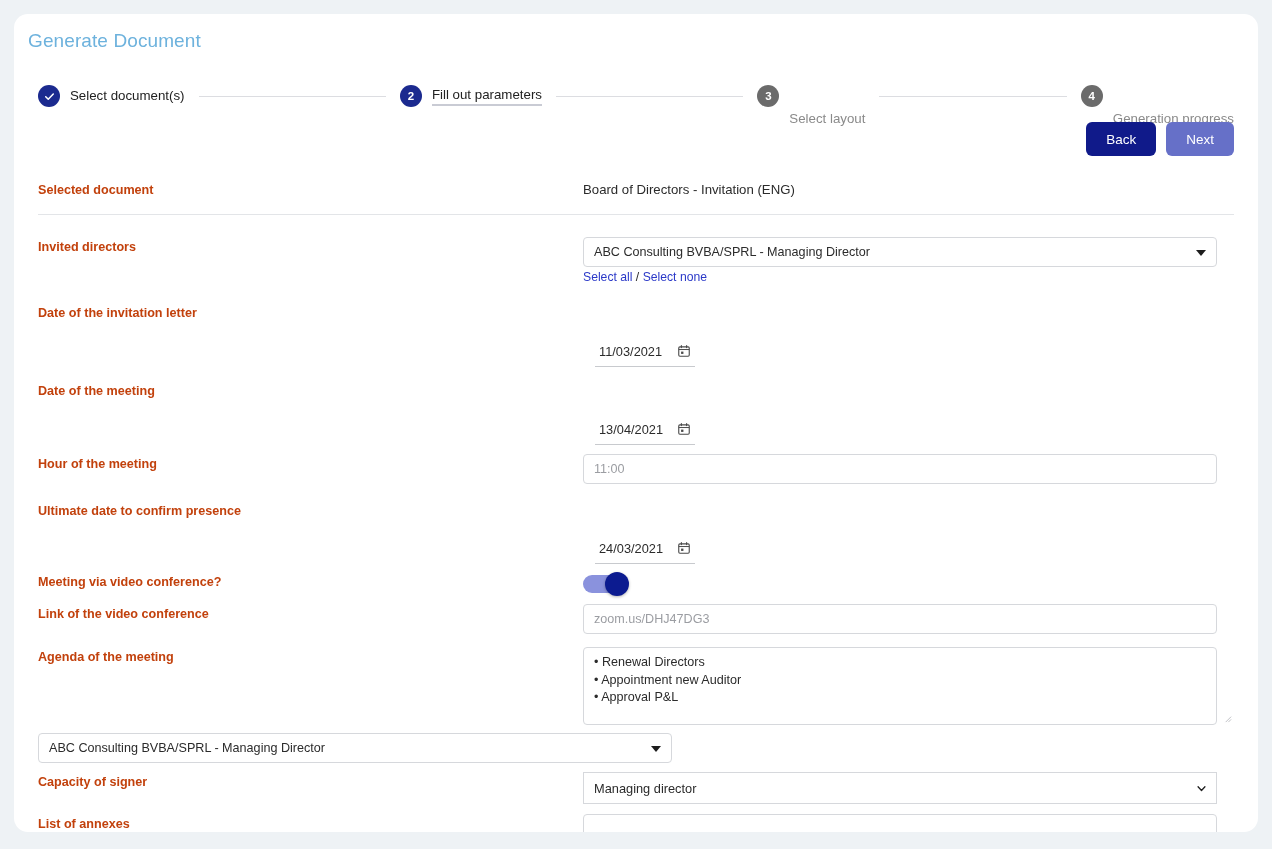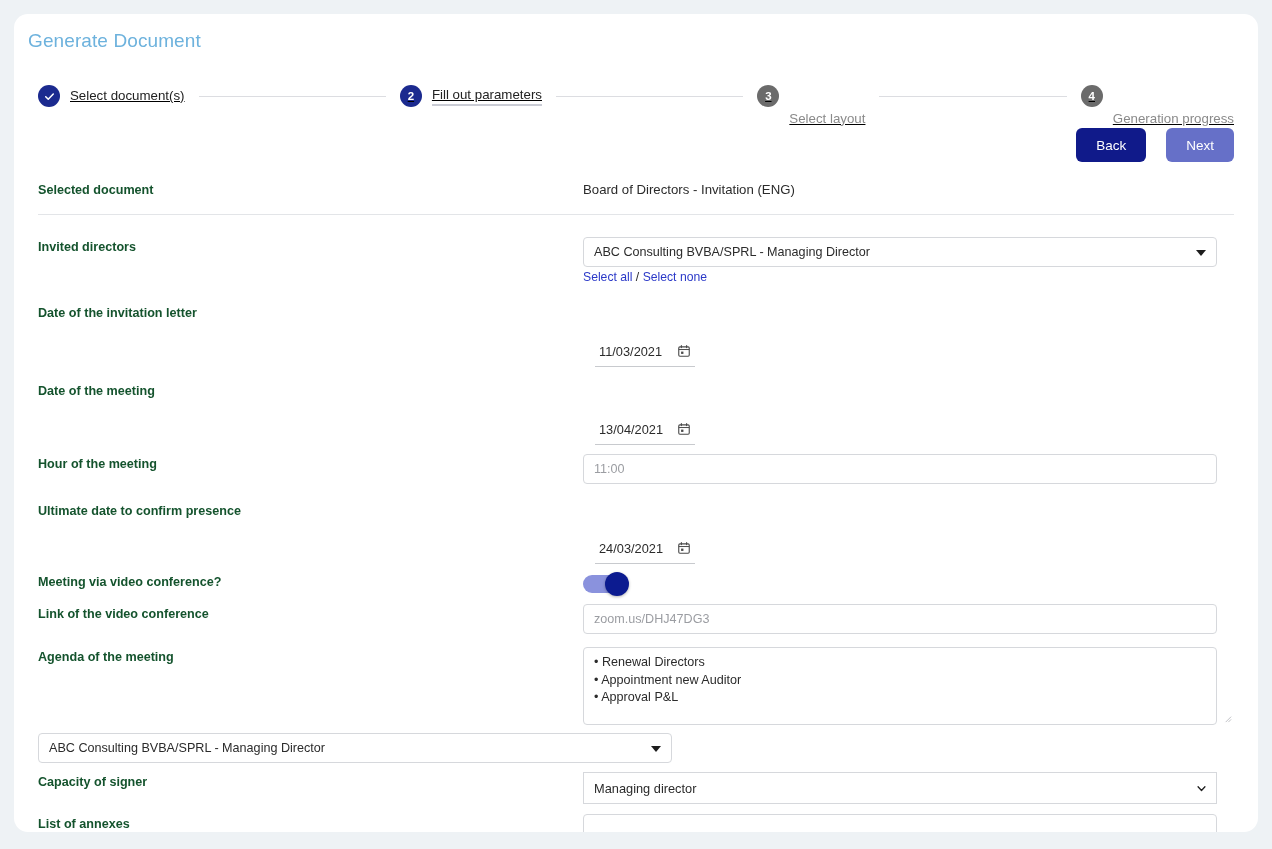--- a/index.html
+++ b/index.html
@@ -22,60 +22,60 @@
     position: absolute; left: 14px; top: 16px;
     font-size: 19px; color: #6db2dd; font-weight: 400;
     letter-spacing: .1px;
   }
   
   .stepper {
     position: absolute; left: 24px; top: 62px;
     width: 1196px; height: 40px;
     display: flex; align-items: center;
   }
-  .step { display: flex; align-items: center; flex: 0 0 auto; position: relative; text-decoration: underline; }
+  .step { display: flex; align-items: center; flex: 0 0 auto; position: relative; }
   .step-circle {
     width: 22px; height: 22px; border-radius: 50%;
     display: flex; align-items: center; justify-content: center;
     color: #fff; font-size: 11.5px; font-weight: 600; flex: 0 0 auto;
   }
   .step-circle.done, .step-circle.active { background: #1b2a8f; }
   .step-circle.todo { background: #6b6b6b; }
   .step-label {
     margin-left: 10px; font-size: 13.3px; white-space: nowrap; padding-bottom: 2px;
   }
   .step.done .step-label { color: #222; }
   .step.active .step-label { color: #222; border-bottom: 2px solid #c9cbd4; }
   .step.todo .step-label { color: #8a8a8a; margin-top: 46px; }
   .connector { flex: 1 1 auto; height: 1px; background: #dcdde1; margin: 0 14px; }
   .check { width: 11px; height: 11px; display: block; }
   
   .btn-row {
-    position: absolute; right: 24px; top: 114px;
-    display: flex; gap: 20px;
+    position: absolute; right: 24px; top: 108px;
+    display: flex; gap: 10px;
   }
   .btn {
     border: none; border-radius: 6px; color: #fff;
     font-size: 13.5px; font-family: "Liberation Sans", sans-serif;
     padding: 0 20px; height: 34px; cursor: pointer;
     display: flex; align-items: center; justify-content: center;
   }
   .btn-back { background: #101a8a; min-width: 58px; }
   .btn-next { background: #6670c8; min-width: 58px; }
   
   .form {
     position: absolute; left: 0; top: 150px; right: 0; bottom: 0;
     padding: 0 24px;
   }
   .row {
     display: flex; align-items: flex-start; position: relative;
   }
   .lbl {
     width: 545px; flex: 0 0 545px;
-    font-size: 12.6px; font-weight: bold; color: #14532d;
+    font-size: 12.6px; font-weight: bold; color: #c2410c;
     padding-top: 2px; line-height: 16px;
   }
   .ctl { flex: 1 1 auto; position: relative; }
   .divider {
     height: 1px; background: #e3e5e8; margin: 0;
   }
   .static-val { font-size: 13.2px; color: #2b2b2b; padding-top: 1px; }
   .txtinput {
     width: 634px; height: 30px;
     border: 1px solid #d6d8dc; border-radius: 4px;

